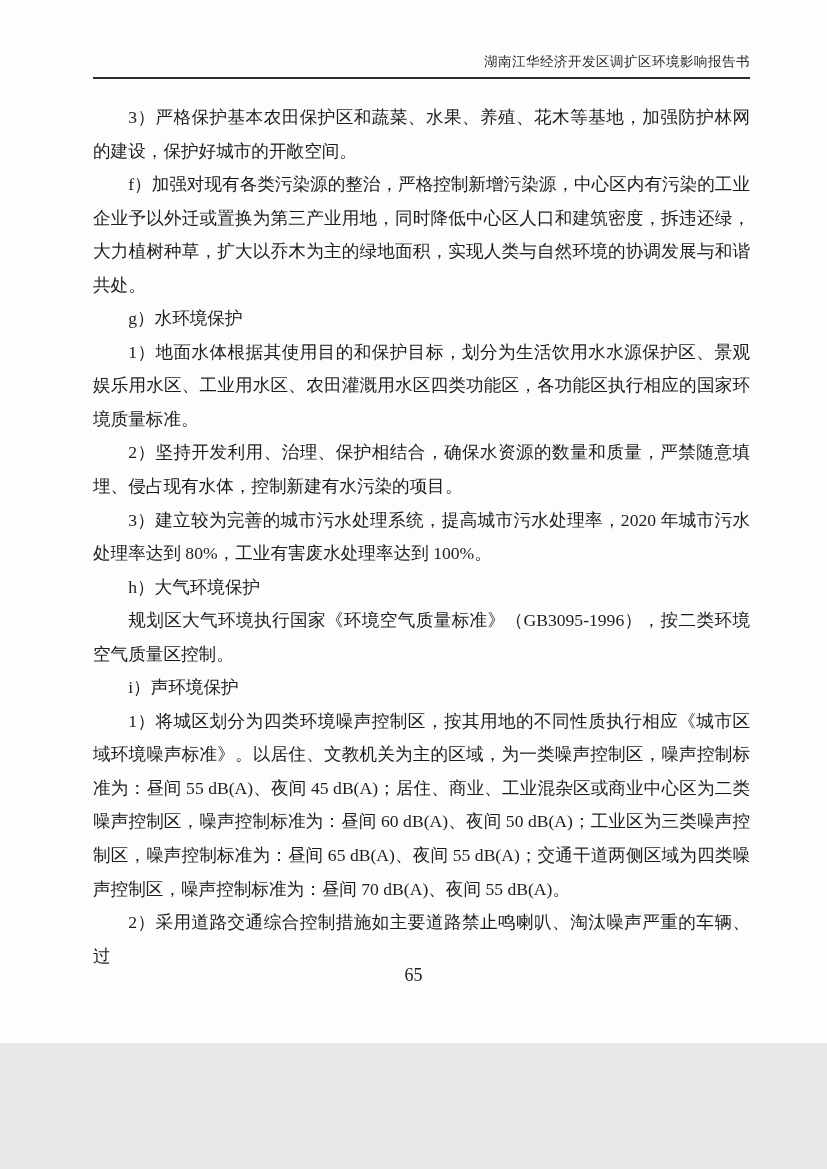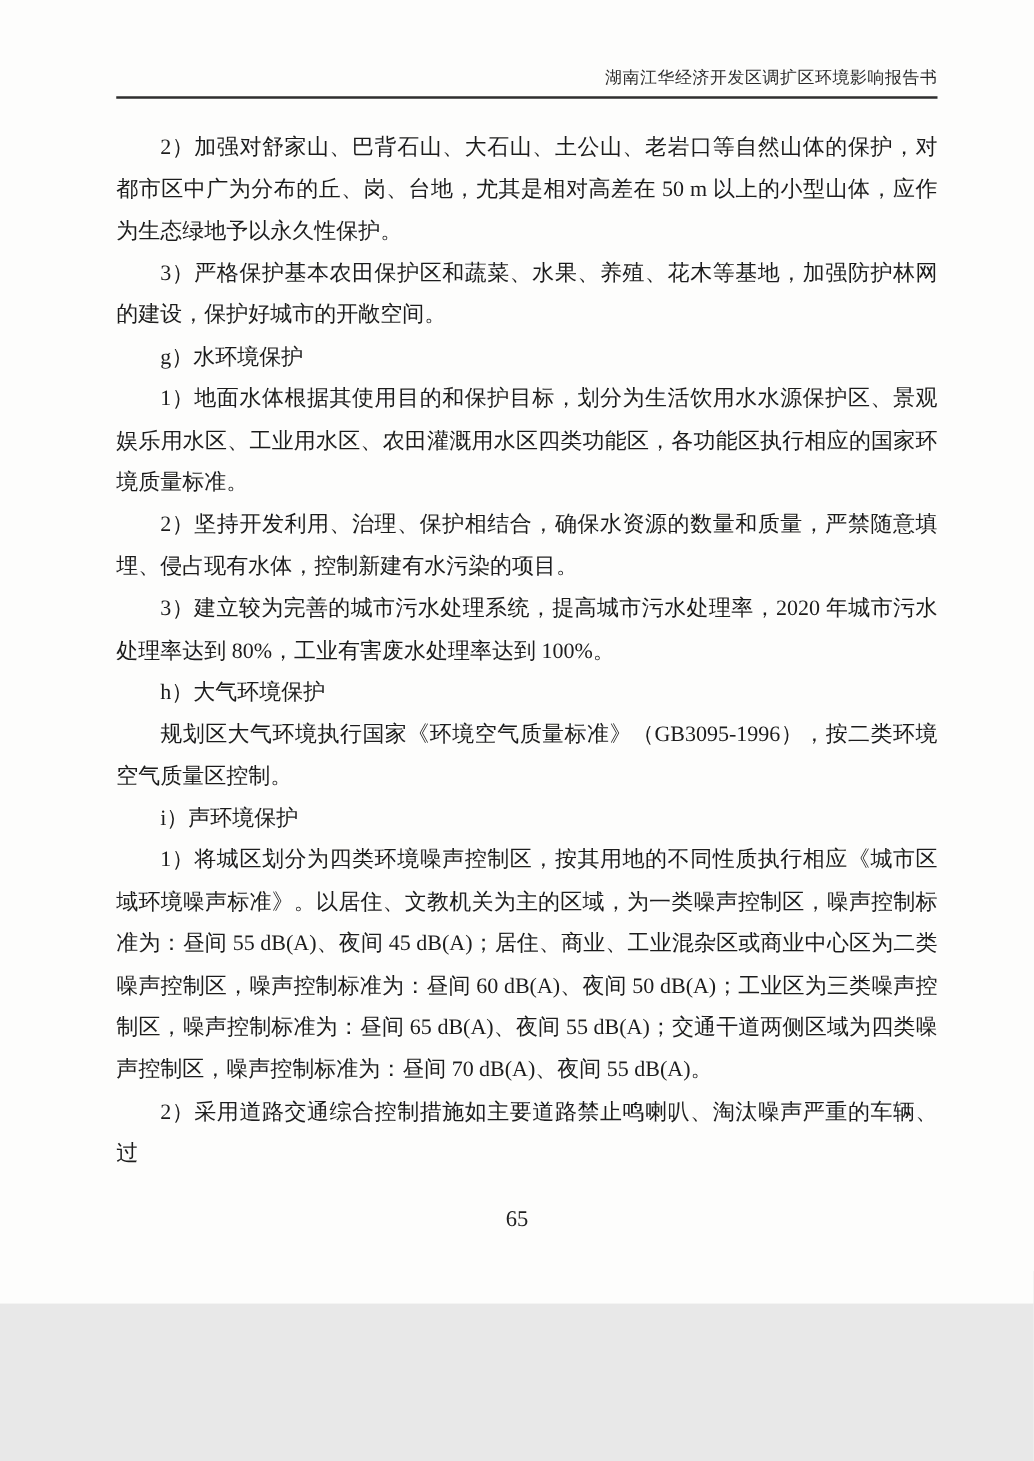--- a/index.html
+++ b/index.html
@@ -62,22 +62,22 @@
 </head>
 <body>
 
 <div class="page">
 
   <div class="header">
     <span>湖南江华经济开发区调扩区环境影响报告书</span>
   </div>
 
   <div class="content">
-    <p>2）加强对舒家山、巴背石山、大石山、土公山、老岩口等自然山体的保护，对都市区中广为分布的丘、岗、台地，尤其是相对高差在 50 m 以上的小型山体，应作为生态绿地予以永久性保护。</p>
     <p>3）严格保护基本农田保护区和蔬菜、水果、养殖、花木等基地，加强防护林网的建设，保护好城市的开敞空间。</p>
+    <p>f）加强对现有各类污染源的整治，严格控制新增污染源，中心区内有污染的工业企业予以外迁或置换为第三产业用地，同时降低中心区人口和建筑密度，拆违还绿，大力植树种草，扩大以乔木为主的绿地面积，实现人类与自然环境的协调发展与和谐共处。</p>
     <p>g）水环境保护</p>
     <p>1）地面水体根据其使用目的和保护目标，划分为生活饮用水水源保护区、景观娱乐用水区、工业用水区、农田灌溉用水区四类功能区，各功能区执行相应的国家环境质量标准。</p>
     <p>2）坚持开发利用、治理、保护相结合，确保水资源的数量和质量，严禁随意填埋、侵占现有水体，控制新建有水污染的项目。</p>
     <p>3）建立较为完善的城市污水处理系统，提高城市污水处理率，2020 年城市污水处理率达到 80%，工业有害废水处理率达到 100%。</p>
     <p>h）大气环境保护</p>
     <p>规划区大气环境执行国家《环境空气质量标准》（GB3095-1996），按二类环境空气质量区控制。</p>
     <p>i）声环境保护</p>
     <p>1）将城区划分为四类环境噪声控制区，按其用地的不同性质执行相应《城市区域环境噪声标准》。以居住、文教机关为主的区域，为一类噪声控制区，噪声控制标准为：昼间 55 dB(A)、夜间 45 dB(A)；居住、商业、工业混杂区或商业中心区为二类噪声控制区，噪声控制标准为：昼间 60 dB(A)、夜间 50 dB(A)；工业区为三类噪声控制区，噪声控制标准为：昼间 65 dB(A)、夜间 55 dB(A)；交通干道两侧区域为四类噪声控制区，噪声控制标准为：昼间 70 dB(A)、夜间 55 dB(A)。</p>
     <p>2）采用道路交通综合控制措施如主要道路禁止鸣喇叭、淘汰噪声严重的车辆、过</p>
   </div>

